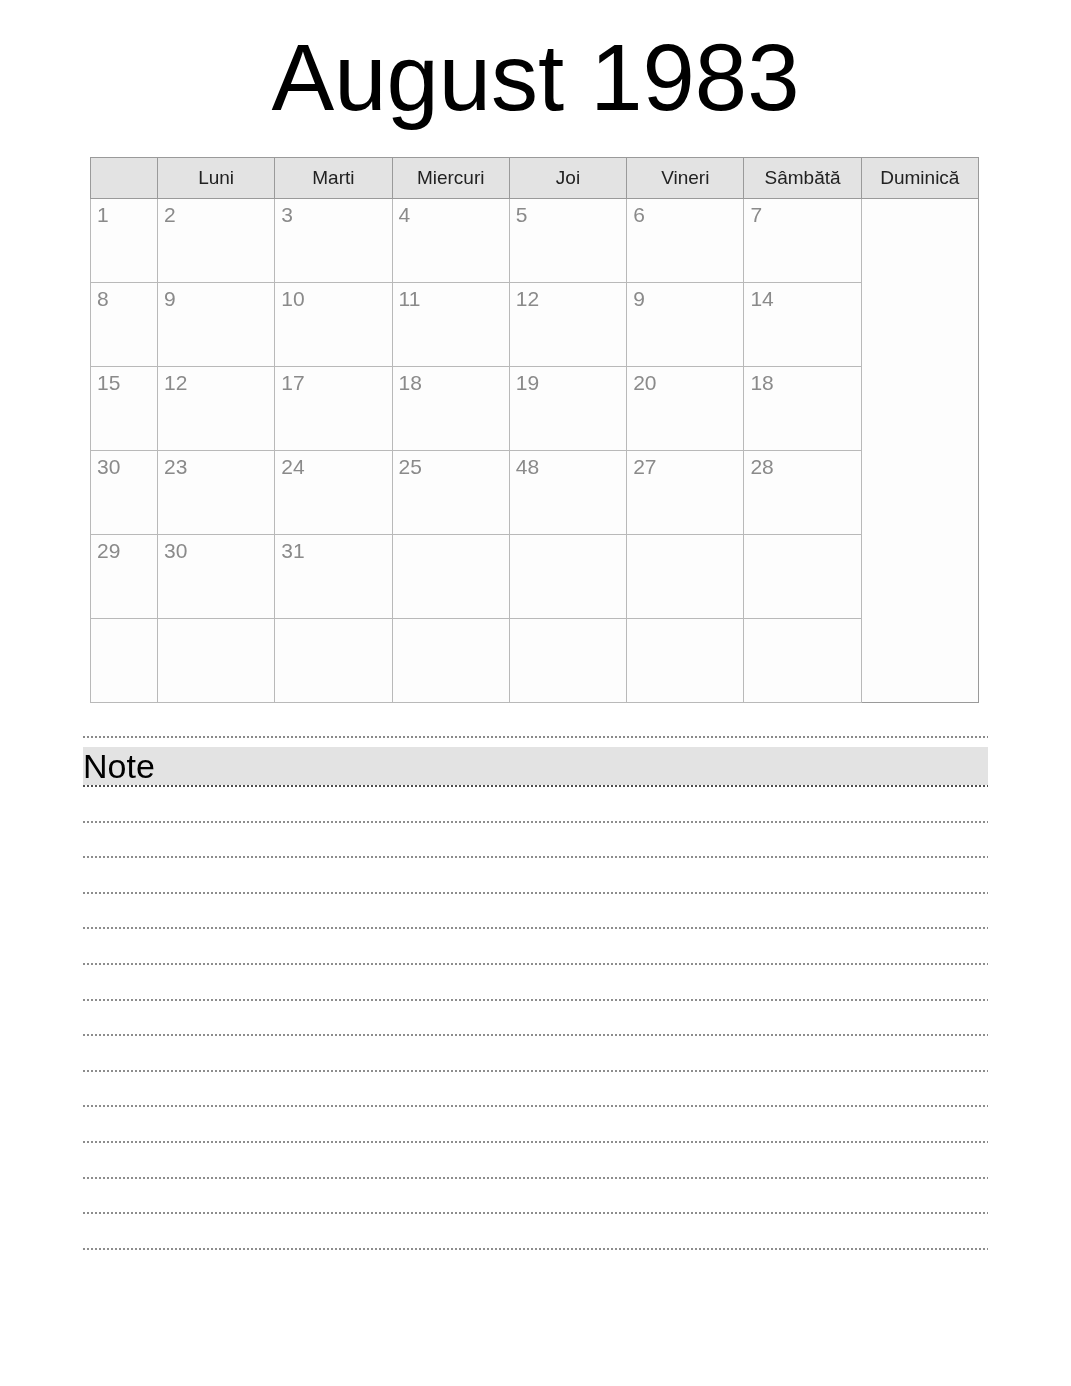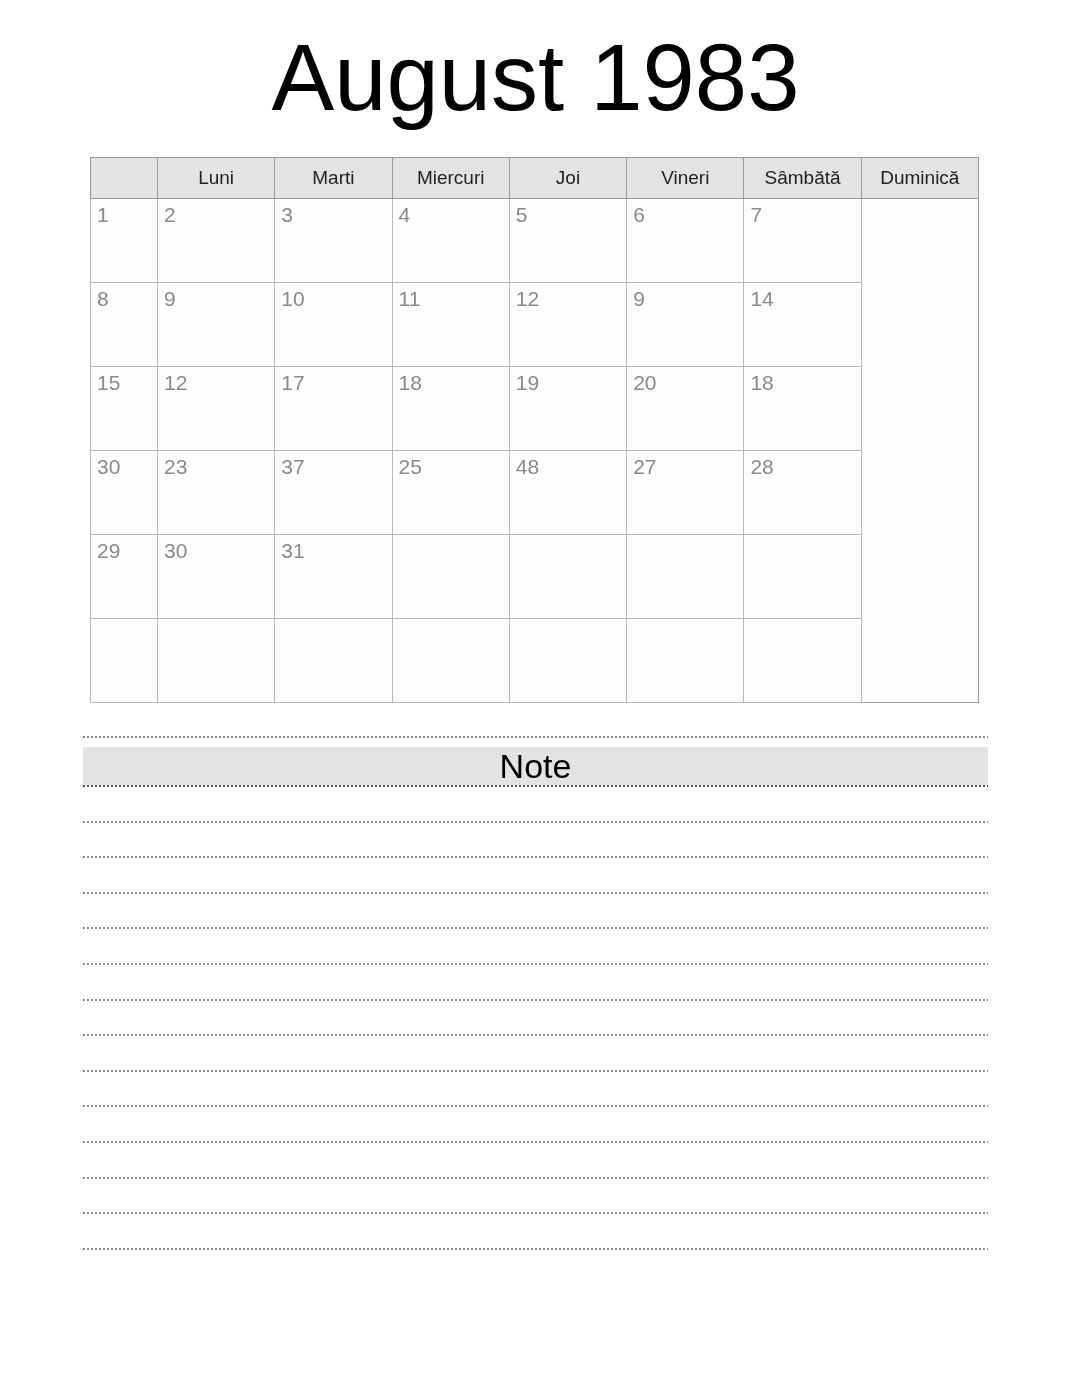--- a/index.html
+++ b/index.html
@@ -61,21 +61,21 @@
     position:absolute; left:83px; top:736px; width:905px;
   }
   .dotline {
     height:2px; width:100%;
     background:repeating-linear-gradient(90deg, #8a8a8a 0 2px, transparent 2px 4px);
   }
   .note-bar {
     margin-top:9px;
     height:38px;
     background:var(--header-bg);
-    display:flex; align-items:center; justify-content:center;
+    display:flex; align-items:center; justify-content:flex-start;
   }
   .note-bar .note-label {
     font-size:34px; line-height:1; color:#000000; font-weight:400;
   }
   .note-bar-underline {
     height:2px; width:100%;
     background:repeating-linear-gradient(90deg, #4f4f4f 0 2px, transparent 2px 4px);
   }
   .note-line {
     position:relative; height:35.6px; width:100%;
@@ -141,21 +141,21 @@
           <td class="cell"><span class="num">12</span></td>
           <td class="cell"><span class="num">17</span></td>
           <td class="cell"><span class="num">18</span></td>
           <td class="cell"><span class="num">19</span></td>
           <td class="cell"><span class="num">20</span></td>
           <td class="cell"><span class="num">18</span></td>
         </tr>
         <tr>
           <td class="cell"><span class="num">30</span></td>
           <td class="cell"><span class="num">23</span></td>
-          <td class="cell"><span class="num">37</span></td>
+          <td class="cell"><span class="num">24</span></td>
           <td class="cell"><span class="num">25</span></td>
           <td class="cell"><span class="num">48</span></td>
           <td class="cell"><span class="num">27</span></td>
           <td class="cell"><span class="num">28</span></td>
         </tr>
         <tr>
           <td class="cell"><span class="num">29</span></td>
           <td class="cell"><span class="num">30</span></td>
           <td class="cell"><span class="num">31</span></td>
           <td class="cell"></td>

